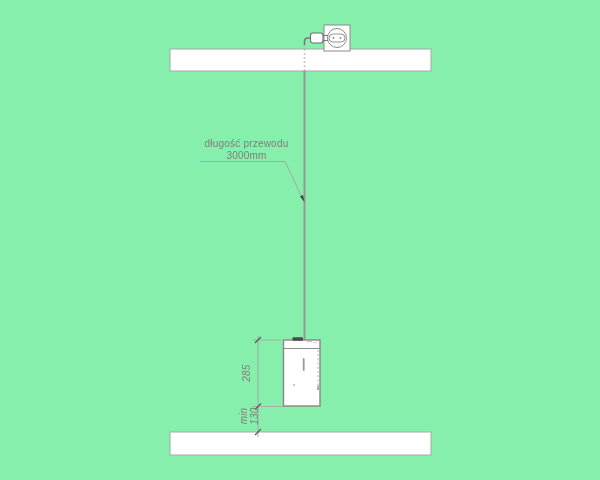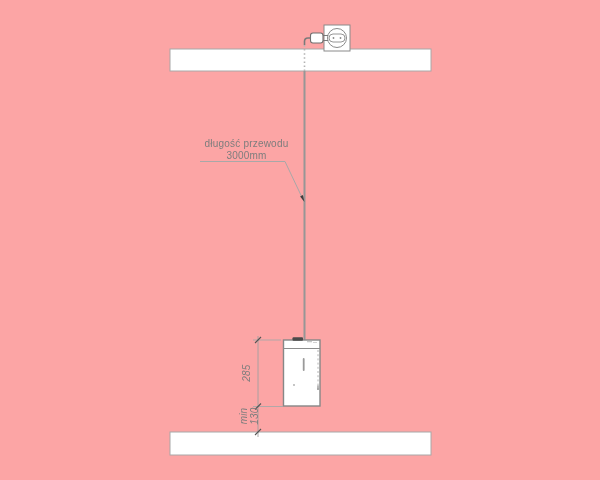--- a/index.html
+++ b/index.html
@@ -4,21 +4,21 @@
 <style>
   html, body {
     margin: 0;
     padding: 0;
     background: #ffffff;
   }
   .canvas {
     position: relative;
     width: 600px;
     height: 480px;
-    background: #fca5a5;
+    background: #86efac;
     overflow: hidden;
     font-family: "Liberation Sans", sans-serif;
   }
   svg { display: block; }
   text {
     font-family: "Liberation Sans", sans-serif;
     font-size: 10px;
     letter-spacing: 0.2px;
   }
   .dim-text { font-style: italic; }

